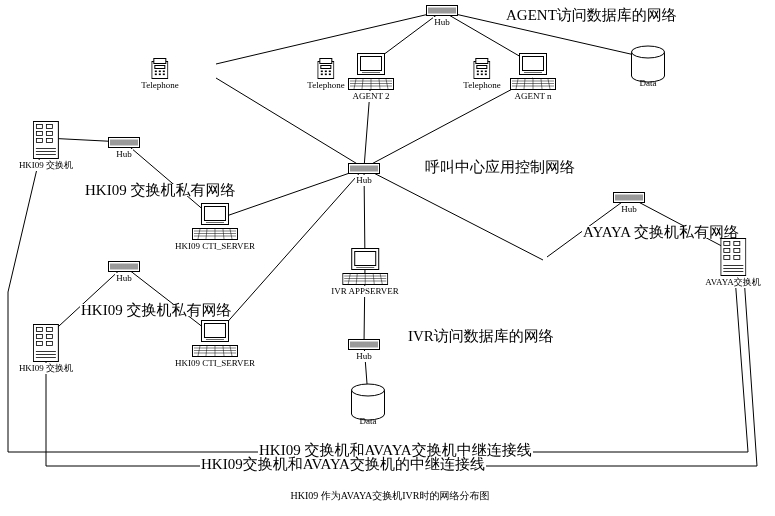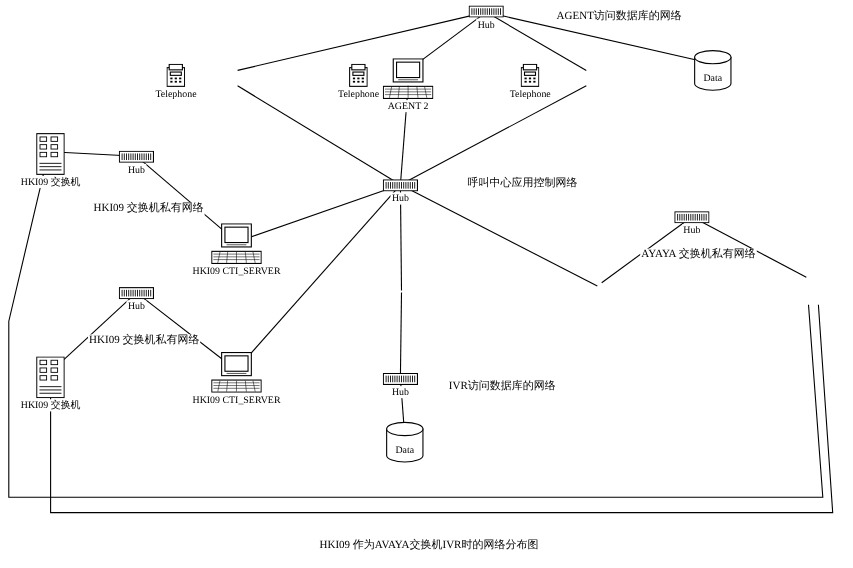--- a/index.html
+++ b/index.html
@@ -29,26 +29,26 @@
     background: #fff;
     padding: 0 1px;
     margin-top: 1px;
     white-space: nowrap;
     text-align: center;
   }
   .data-node .node-label {
     position: absolute;
     top: 17px;
     background: transparent;
-    margin-top: 4px;
+    margin-top: 16px;
   }
   .free-label {
     position: absolute;
     z-index: 3;
-    font-size: 10px;
+    font-size: 15px;
     line-height: 12px;
     color: #000;
     background: #fff;
     padding: 0 1px;
     white-space: nowrap;
   }
   .diagram-title {
     position: absolute;
     z-index: 3;
     font-size: 10px;
@@ -155,20 +155,31 @@
             <rect x="7.5" y="12.5" width="2" height="1.6"></rect>
             <rect x="11.5" y="12.5" width="2" height="1.6"></rect>
             <rect x="3.5" y="15.5" width="2" height="1.6"></rect>
             <rect x="7.5" y="15.5" width="2" height="1.6"></rect>
             <rect x="11.5" y="15.5" width="2" height="1.6"></rect>
           </g>
         </svg></span>
     <span class="node-label">Telephone</span>
   </div>
 
+  <div class="node" style="left:533px;top:53px">
+    <span class="icon"><svg width="46" height="37" viewBox="0 0 46 37">
+          <rect x="9.5" y="0.5" width="27" height="21" fill="#fff" stroke="#000"></rect>
+          <rect x="12.5" y="3.5" width="21" height="14" fill="#fff" stroke="#000"></rect>
+          <path d="M14 19.5h18" stroke="#000" stroke-width="0.6"></path>
+          <rect x="0.5" y="25.5" width="45" height="11" fill="#fff" stroke="#000"></rect>
+          <path d="M2 28h42M2 30.5h42M2 33h42" stroke="#000" stroke-width="0.5"></path>
+          <path d="M8 26L6 36M15 26L14 36M23 26L23 36M31 26L32 36M38 26L40 36" stroke="#000" stroke-width="0.5"></path>
+        </svg></span>
+    <span class="node-label">AGENT n</span>
+  </div>
 
   <div class="node data-node" style="left:648px;top:45px">
     <span class="icon"><svg width="36" height="38" viewBox="0 0 36 38">
           <path d="M1.5 7V31a16.5 6 0 0 0 33 0V7z" fill="#fff" stroke="#000"></path>
           <ellipse cx="18" cy="7" rx="16.5" ry="6" fill="#fff" stroke="#000"></ellipse>
         </svg></span>
     <span class="node-label">Data</span>
   </div>
 
   <div class="node" style="left:46px;top:121px">
@@ -244,20 +255,31 @@
           <rect x="9.5" y="0.5" width="27" height="21" fill="#fff" stroke="#000"></rect>
           <rect x="12.5" y="3.5" width="21" height="14" fill="#fff" stroke="#000"></rect>
           <path d="M14 19.5h18" stroke="#000" stroke-width="0.6"></path>
           <rect x="0.5" y="25.5" width="45" height="11" fill="#fff" stroke="#000"></rect>
           <path d="M2 28h42M2 30.5h42M2 33h42" stroke="#000" stroke-width="0.5"></path>
           <path d="M8 26L6 36M15 26L14 36M23 26L23 36M31 26L32 36M38 26L40 36" stroke="#000" stroke-width="0.5"></path>
         </svg></span>
     <span class="node-label">HKI09 CTI_SERVER</span>
   </div>
 
+  <div class="node" style="left:365px;top:248px">
+    <span class="icon"><svg width="46" height="37" viewBox="0 0 46 37">
+          <rect x="9.5" y="0.5" width="27" height="21" fill="#fff" stroke="#000"></rect>
+          <rect x="12.5" y="3.5" width="21" height="14" fill="#fff" stroke="#000"></rect>
+          <path d="M14 19.5h18" stroke="#000" stroke-width="0.6"></path>
+          <rect x="0.5" y="25.5" width="45" height="11" fill="#fff" stroke="#000"></rect>
+          <path d="M2 28h42M2 30.5h42M2 33h42" stroke="#000" stroke-width="0.5"></path>
+          <path d="M8 26L6 36M15 26L14 36M23 26L23 36M31 26L32 36M38 26L40 36" stroke="#000" stroke-width="0.5"></path>
+        </svg></span>
+    <span class="node-label">IVR APPSERVER</span>
+  </div>
 
   <div class="node" style="left:364px;top:339px">
     <span class="icon"><svg width="32" height="11" viewBox="0 0 32 11">
           <rect x="0.5" y="0.5" width="31" height="10" fill="#fff" stroke="#000"></rect>
           <path d="M3 2.5V8.5M5 2.5V8.5M7 2.5V8.5M9 2.5V8.5M11 2.5V8.5M13 2.5V8.5M15 2.5V8.5M17 2.5V8.5M19 2.5V8.5M21 2.5V8.5M23 2.5V8.5M25 2.5V8.5M27 2.5V8.5M29 2.5V8.5" stroke="#000" stroke-width="0.8"></path>
         </svg></span>
     <span class="node-label">Hub</span>
   </div>
 
   <div class="node data-node" style="left:368px;top:383px">
@@ -270,23 +292,40 @@
 
 
   <div class="node" style="left:629px;top:192px">
     <span class="icon"><svg width="32" height="11" viewBox="0 0 32 11">
           <rect x="0.5" y="0.5" width="31" height="10" fill="#fff" stroke="#000"></rect>
           <path d="M3 2.5V8.5M5 2.5V8.5M7 2.5V8.5M9 2.5V8.5M11 2.5V8.5M13 2.5V8.5M15 2.5V8.5M17 2.5V8.5M19 2.5V8.5M21 2.5V8.5M23 2.5V8.5M25 2.5V8.5M27 2.5V8.5M29 2.5V8.5" stroke="#000" stroke-width="0.8"></path>
         </svg></span>
     <span class="node-label">Hub</span>
   </div>
 
+  <div class="node" style="left:733px;top:238px">
+    <span class="icon"><svg width="26" height="38" viewBox="0 0 26 38">
+          <rect x="0.5" y="0.5" width="25" height="37" fill="#fff" stroke="#000"></rect>
+          <g fill="none" stroke="#000" stroke-width="0.8">
+            <rect x="3.5" y="3.5" width="6" height="4"></rect>
+            <rect x="13.5" y="3.5" width="6" height="4"></rect>
+            <rect x="3.5" y="10.5" width="6" height="4"></rect>
+            <rect x="13.5" y="10.5" width="6" height="4"></rect>
+            <rect x="3.5" y="17.5" width="6" height="4"></rect>
+            <rect x="13.5" y="17.5" width="6" height="4"></rect>
+          </g>
+          <path d="M3 27.5h20M3 30.5h20M3 33.5h20" stroke="#000" stroke-width="0.8"></path>
+        </svg></span>
+    <span class="node-label">AVAYA交换机</span>
+  </div>
 
   <span class="free-label" style="left:505px;top:9px">AGENT访问数据库的网络</span>
   <span class="free-label" style="left:424px;top:161px">呼叫中心应用控制网络</span>
   <span class="free-label" style="left:84px;top:184px">HKI09 交换机私有网络</span>
   <span class="free-label" style="left:80px;top:304px">HKI09 交换机私有网络</span>
   <span class="free-label" style="left:582px;top:226px">AYAYA 交换机私有网络</span>
-  <span class="free-label" style="left:407px;top:346px">IVR访问数据库的网络</span>
+  <span class="free-label" style="left:407px;top:330px">IVR访问数据库的网络</span>
+  <span class="free-label" style="left:258px;top:444px">HKI09 交换机和AVAYA交换机中继连接线</span>
+  <span class="free-label" style="left:200px;top:458px">HKI09交换机和AVAYA交换机的中继连接线</span>
 
   <span class="diagram-title" style="left:390px;top:490px">HKI09 作为AVAYA交换机IVR时的网络分布图</span>
 
 </div>
 
 </body></html>

